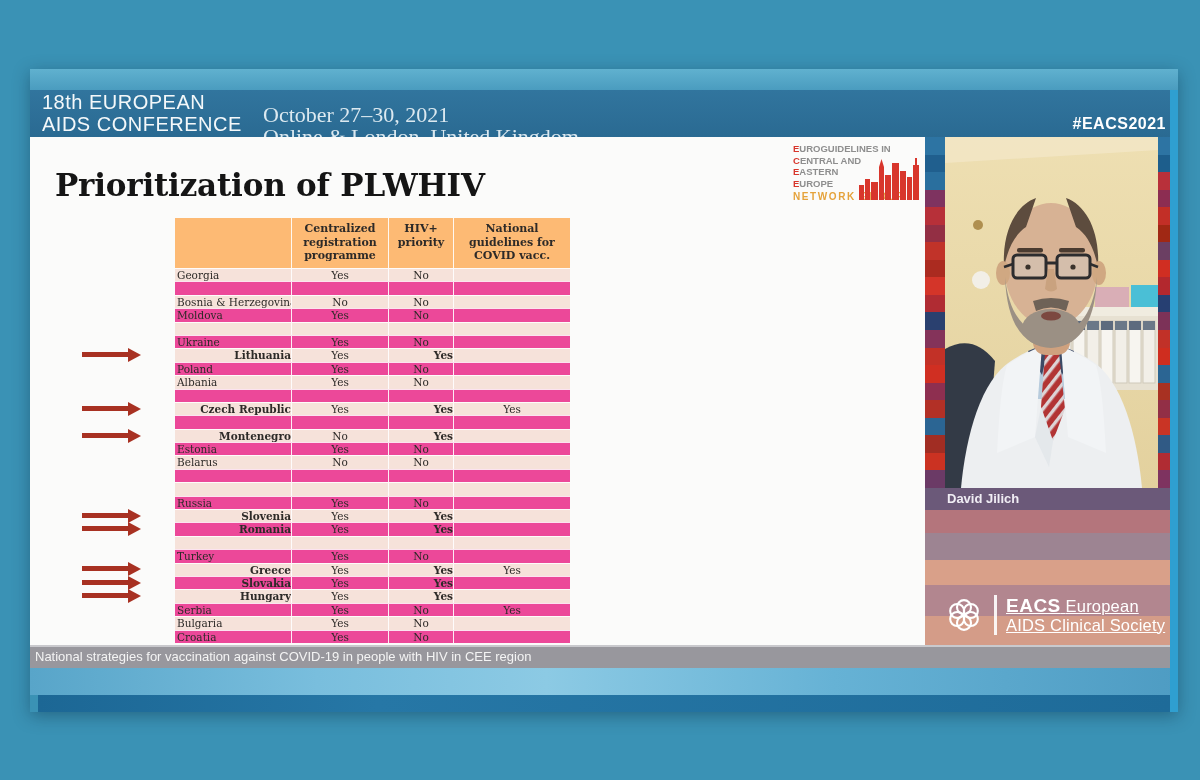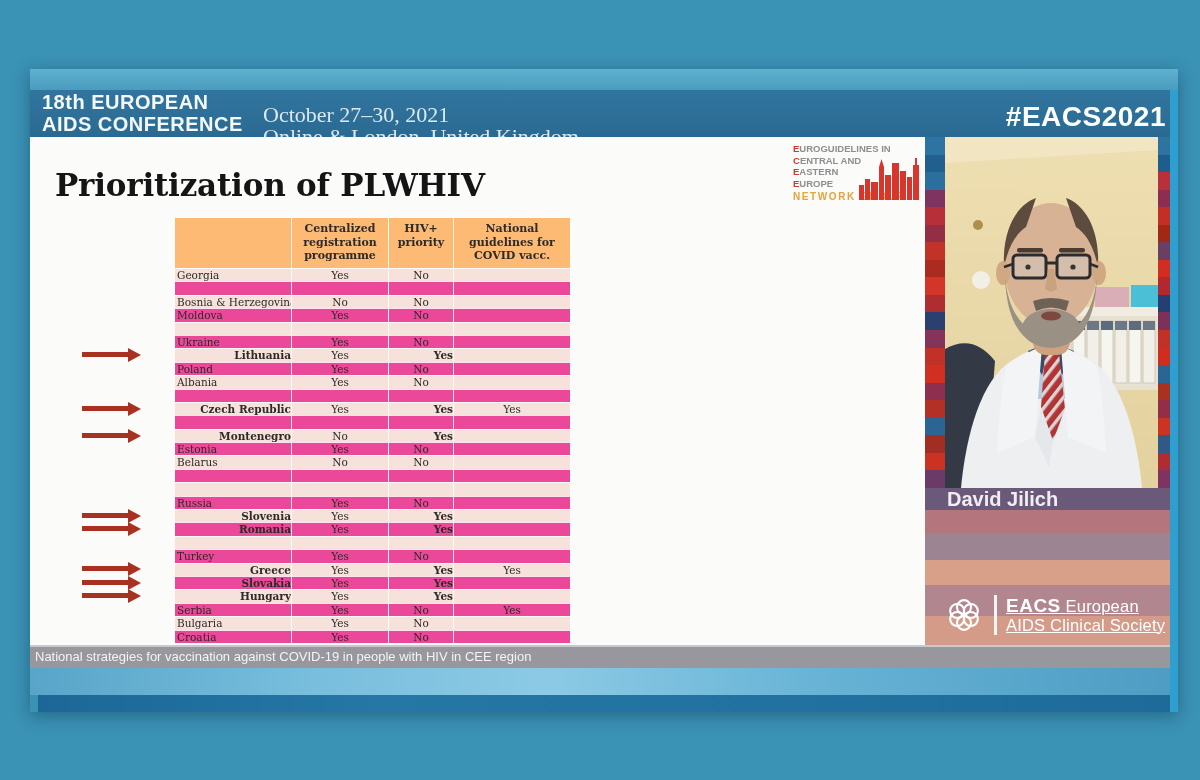--- a/index.html
+++ b/index.html
@@ -1,22 +1,22 @@
 <!DOCTYPE html>
 <html><head>
 <meta charset="utf-8">
 <style>
   html,body{margin:0;padding:0;}
   body{width:1200px;height:780px;overflow:hidden;background:#3a92b5;font-family:"Liberation Sans",sans-serif;position:relative;}
   .window{position:absolute;left:30px;top:69px;width:1148px;height:643px;box-shadow:0 4px 16px rgba(0,25,45,.35);}
   .top-strip{position:absolute;left:0;top:0;width:100%;height:21px;background:linear-gradient(180deg,#60b1cf,#4a9cbf);}
   .header{position:absolute;left:0;top:21px;width:100%;height:47px;background:linear-gradient(180deg,#31759e,#2a6a92);color:#fff;}
-  .conf-title{position:absolute;left:12px;top:2px;font-weight:bold;font-size:20px;line-height:21.5px;letter-spacing:.5px;color:#f4f8fa;}
+  .conf-title{position:absolute;left:12px;top:2px;font-weight:normal;font-size:20px;line-height:21.5px;letter-spacing:.5px;color:#f4f8fa;}
   .conf-date{position:absolute;left:233px;top:2px;font-family:"Liberation Serif",serif;font-size:22px;line-height:21.5px;color:#dce9f0;margin-top:12px;}
-  .hashtag{position:absolute;right:12px;bottom:4px;font-weight:bold;font-size:28px;letter-spacing:.5px;}
+  .hashtag{position:absolute;right:12px;bottom:4px;font-weight:bold;font-size:16px;letter-spacing:.5px;}
   .main{position:absolute;left:0;top:68px;width:100%;height:508px;}
   .slide{position:absolute;left:0;top:0;width:895px;height:508px;background:#fbfbfa;overflow:hidden;}
   .slide h1{position:absolute;left:25px;top:30px;margin:0;font-family:"DejaVu Serif",serif;font-weight:600;font-size:31px;color:#151515;letter-spacing:-.2px;}
   .annotation{position:absolute;left:596px;top:198px;font-family:"DejaVu Serif",serif;font-weight:600;font-size:24px;color:#222;}
   
   .ecee{position:absolute;left:763px;top:6px;width:126px;height:68px;font-size:9.5px;font-weight:bold;line-height:11.5px;color:#8e8e8e;}
   .ecee .lead{color:#d8362c;}
   .ecee-network{color:#e5a33c;letter-spacing:1.6px;font-size:10px;margin-top:2px;}
   .ecee svg{position:absolute;right:0;top:13px;}
   
@@ -33,21 +33,21 @@
   .thead .tcell{font-weight:bold;font-size:11px;line-height:13.5px;padding-top:4px;white-space:normal;}
   .tcell.bold{font-weight:bold;text-align:right;}
   
   .video-panel{position:absolute;left:895px;top:0;width:253px;height:508px;background:#2d6e96;}
   .video-row{position:absolute;left:0;top:0;width:253px;height:351px;display:flex;}
   .mosaic{display:flex;flex-direction:column;}
   .mosaic.left{width:20px;}
   .mosaic.right{width:12px;}
   .mosaic div{flex:1;}
   .video{width:213px;height:351px;position:relative;overflow:hidden;}
-  .name-band{position:absolute;left:0;top:351px;width:253px;height:22px;background:#6b5979;color:#f0edf4;font-weight:bold;font-size:20px;line-height:22px;padding-left:22px;box-sizing:border-box;}
+  .name-band{position:absolute;left:0;top:351px;width:253px;height:22px;background:#6b5979;color:#f0edf4;font-weight:bold;font-size:13px;line-height:22px;padding-left:22px;box-sizing:border-box;}
   .band{position:absolute;left:0;width:253px;}
   .b2{top:373px;height:23px;background:#b4757c;}
   .b3{top:396px;height:27px;background:#9d8492;}
   .b4{top:423px;height:25px;background:#d9a089;}
   .logo-band{position:absolute;left:0;top:448px;width:253px;height:60px;background:linear-gradient(180deg,#b2868f 0 52%,#d49c88 52% 100%);display:flex;align-items:center;padding-left:18px;box-sizing:border-box;gap:9px;color:#fff;}
   .eacs-sep{width:3px;height:40px;background:rgba(255,255,255,.9);}
   .eacs-text{font-size:16.5px;line-height:19px;letter-spacing:.2px;text-decoration:underline;}
   .eacs-text b{font-size:19px;letter-spacing:.5px;}
   
   .caption-bar{position:absolute;left:0;top:576px;width:100%;height:23px;background:#98979d;border-top:2px solid #c9c9cd;box-sizing:border-box;color:#f4f4f4;font-size:13px;line-height:20px;padding-left:5px;}

